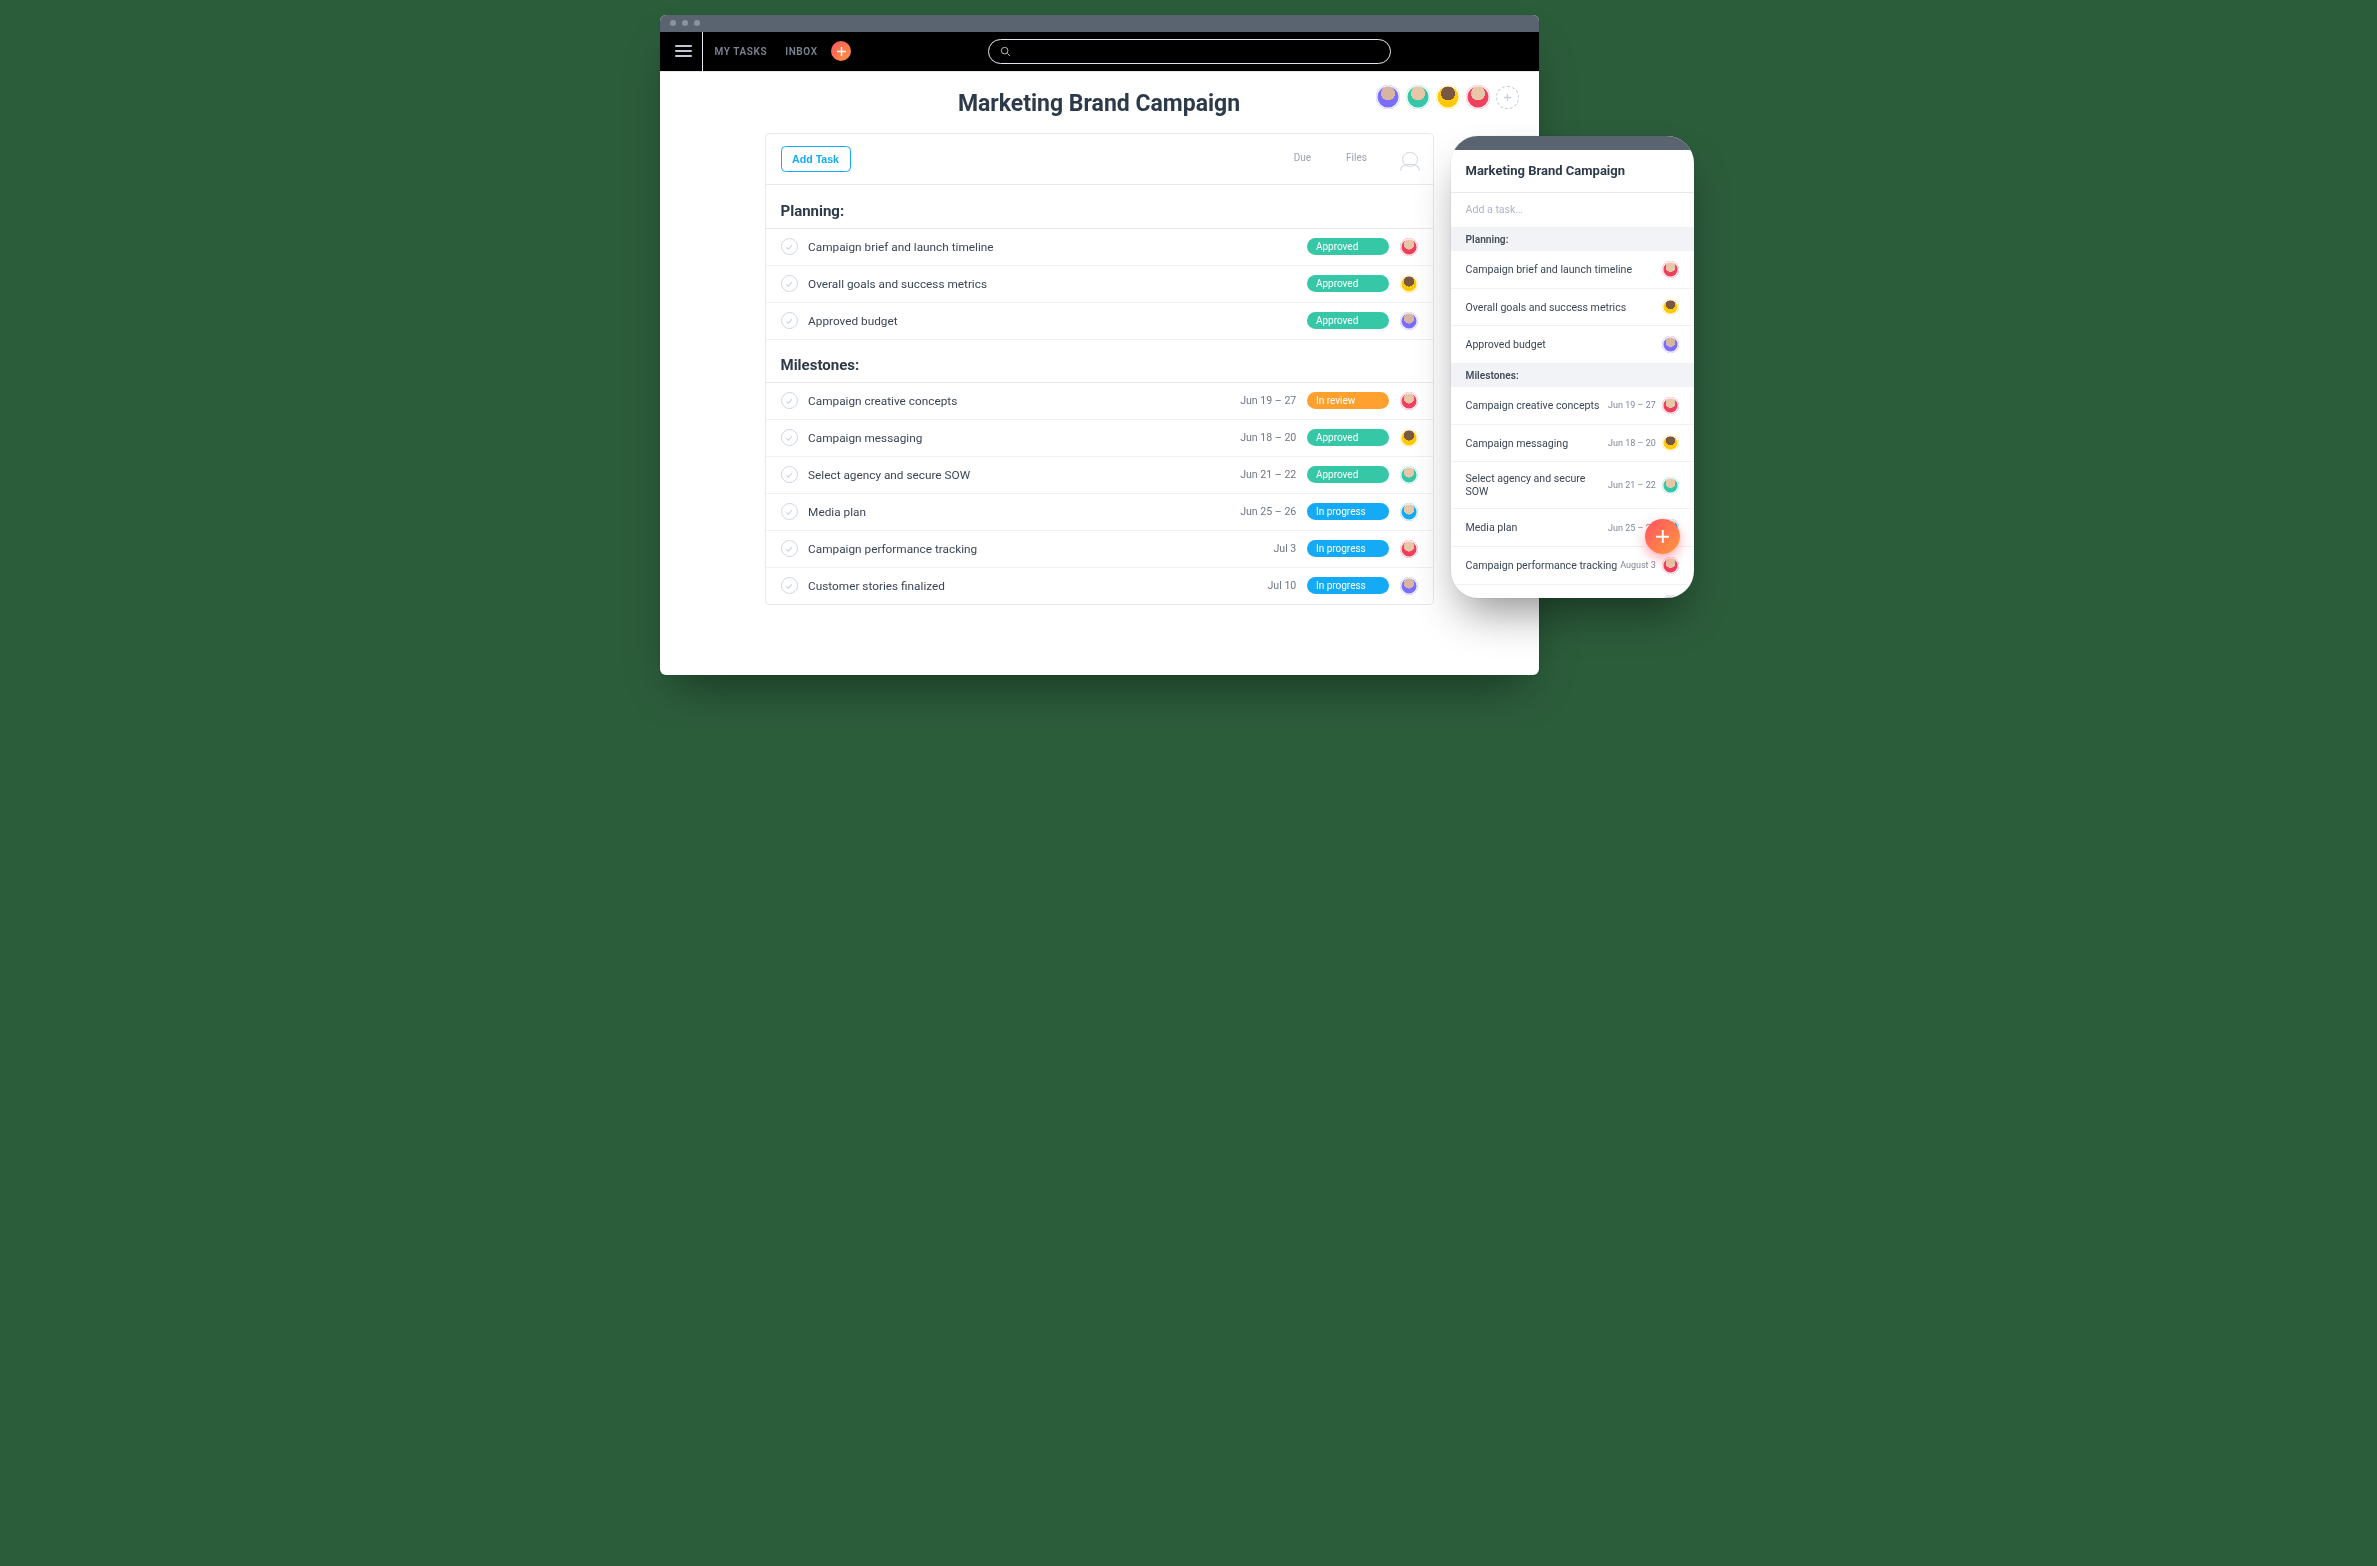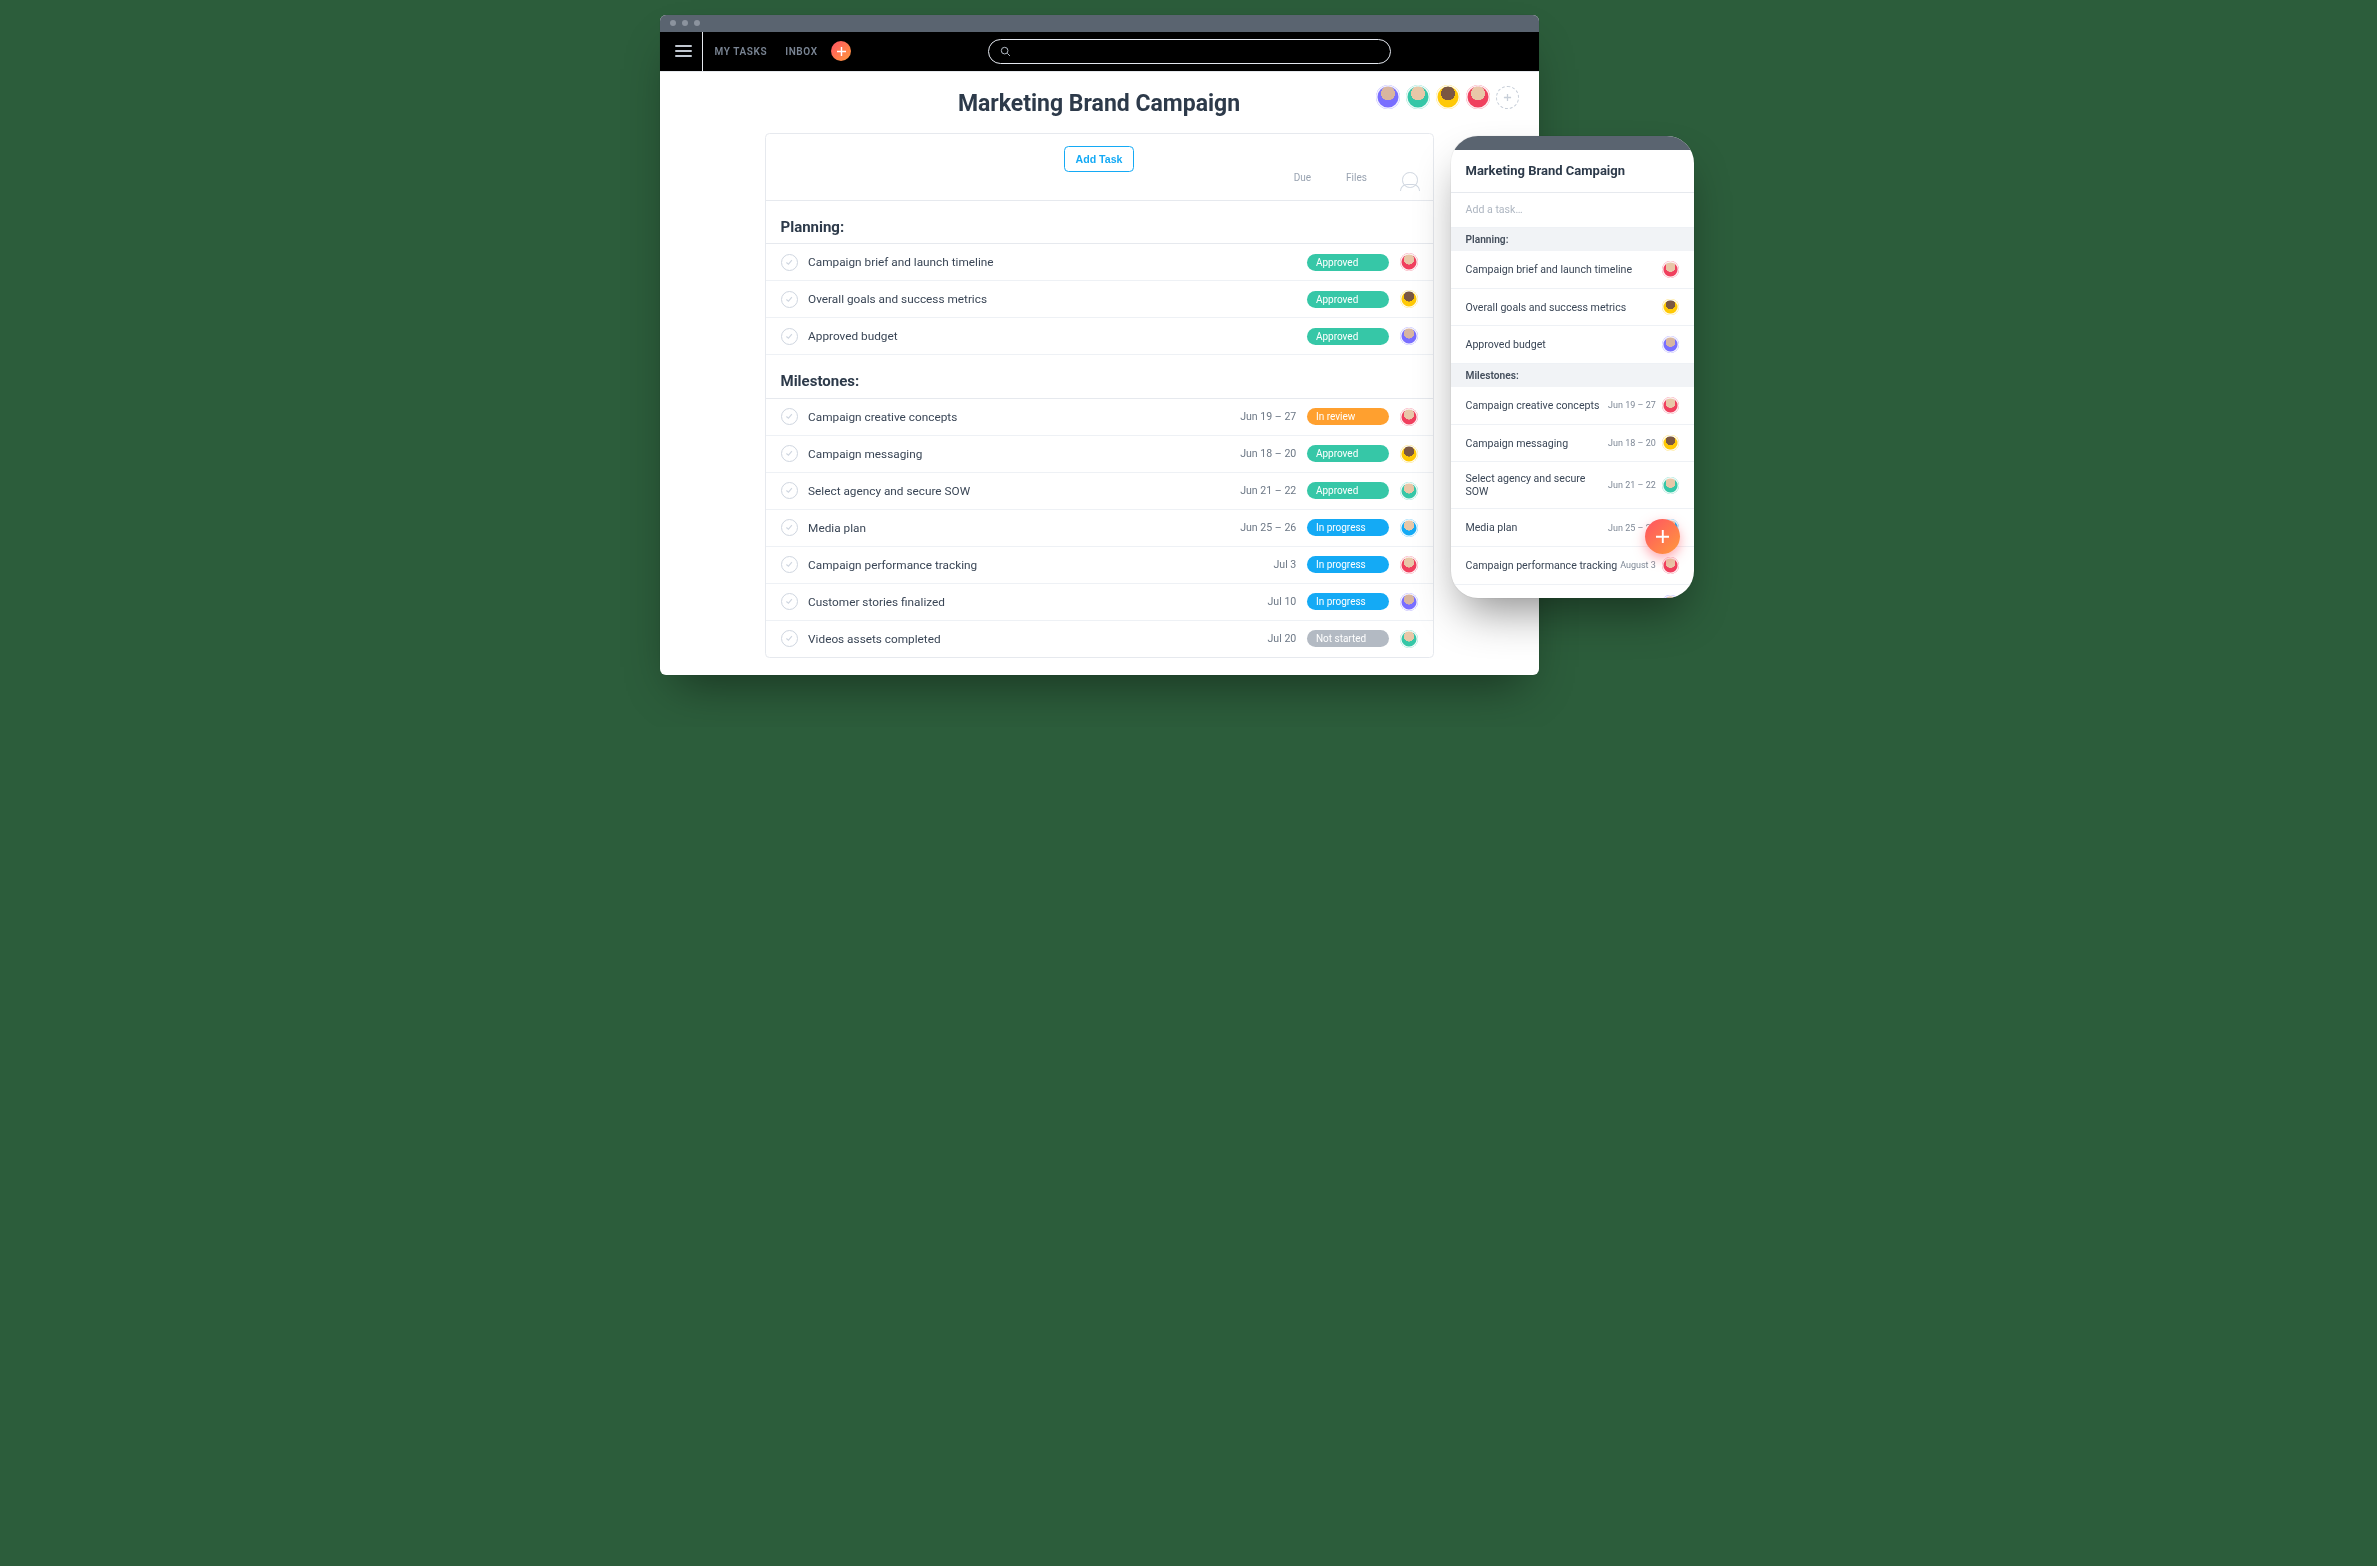--- a/index.html
+++ b/index.html
@@ -48,21 +48,21 @@
   .a-red{background:radial-gradient(circle at 50% 35%,#e8c7a8 0 35%,#f0405e 36% 100%);}
   .a-blue{background:radial-gradient(circle at 50% 35%,#e8c7a8 0 35%,#14aaf5 36% 100%);}
   .add-member{width:21px;height:21px;border-radius:50%;border:0.8px dashed #c7ced8;display:flex;align-items:center;justify-content:center;color:#c7ced8;}
 
   .tabs{display:flex;gap:16.7px;justify-content:center;margin-top:13.6px;font-size:10.6px;color:#9aa3b0;border-bottom:0.8px solid var(--line);}
   .tab{padding-bottom:9px;position:relative;cursor:default;}
   .tab.active{color:#374558;font-weight:600;}
   .tab.active::after{content:"";position:absolute;left:0;right:0;bottom:-0.8px;height:2.3px;background:var(--blue);border-radius:1.5px;}
 
   .panel{margin:16.7px auto 0;width:667px;border:0.8px solid var(--line);border-radius:4.5px;overflow:hidden;background:#fff;}
-  .panel-head{display:flex;align-items:center;padding:12px 15px;border-bottom:0.8px solid var(--line);flex-direction:column;}
+  .panel-head{display:flex;align-items:center;padding:12px 15px;border-bottom:0.8px solid var(--line);}
   .add-task{border:1.1px solid var(--blue);color:var(--blue);font-weight:600;font-size:10.6px;padding:6px 10.6px;border-radius:4.5px;background:#fff;}
   .col-heads{margin-left:auto;display:flex;gap:35px;color:#99a3b1;font-size:10px;}
   .user-ico{width:13.6px;height:13.6px;border:1.1px solid #cfd6e0;border-radius:50%;position:relative;}
   .user-ico::after{content:"";position:absolute;left:-3px;right:-3px;bottom:-4.5px;height:6px;border:1.1px solid #cfd6e0;border-bottom:none;border-radius:7.6px 7.6px 0 0;}
 
   .section-title{font-size:15px;font-weight:700;color:var(--text);padding:16.7px 15px 7.6px;border-bottom:0.8px solid var(--line);}
   .row{display:flex;align-items:center;padding:9px 15px;border-bottom:0.8px solid var(--line2);gap:10.6px;}
   .row:last-child{border-bottom:none;}
   .check{width:15px;height:15px;border:1.1px solid #cfd6e0;border-radius:50%;display:flex;align-items:center;justify-content:center;color:#cfd6e0;flex:0 0 auto;}
   .check svg{width:8.3px;height:8.3px;}
@@ -251,31 +251,20 @@
             <span class="check">
               <svg viewBox="0 0 12 12">
                 <polyline points="2,6.5 5,9 10,3" fill="none" stroke="currentColor" stroke-width="1.6"></polyline>
               </svg>
             </span>
             <span class="task">Customer stories finalized</span>
             <span class="due">Jul 10</span>
             <span class="status s-progress">In progress</span>
             <span class="mini-av avatar a-purple"></span>
           </div>
-          <div class="row">
-            <span class="check">
-              <svg viewBox="0 0 12 12">
-                <polyline points="2,6.5 5,9 10,3" fill="none" stroke="currentColor" stroke-width="1.6"></polyline>
-              </svg>
-            </span>
-            <span class="task">Videos assets completed</span>
-            <span class="due">Jul 20</span>
-            <span class="status s-notstarted">Not started</span>
-            <span class="mini-av avatar a-teal"></span>
-          </div>
         </div>
     </div>
   </div>
 
   <div class="mobile">
     <div class="m-bar"></div>
     <div class="m-head">
       <h2>Marketing Brand Campaign</h2>
     </div>
     <div class="m-add">Add a task…</div>

